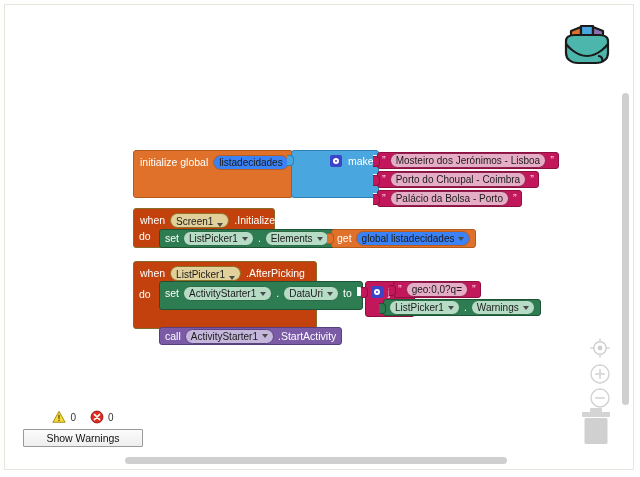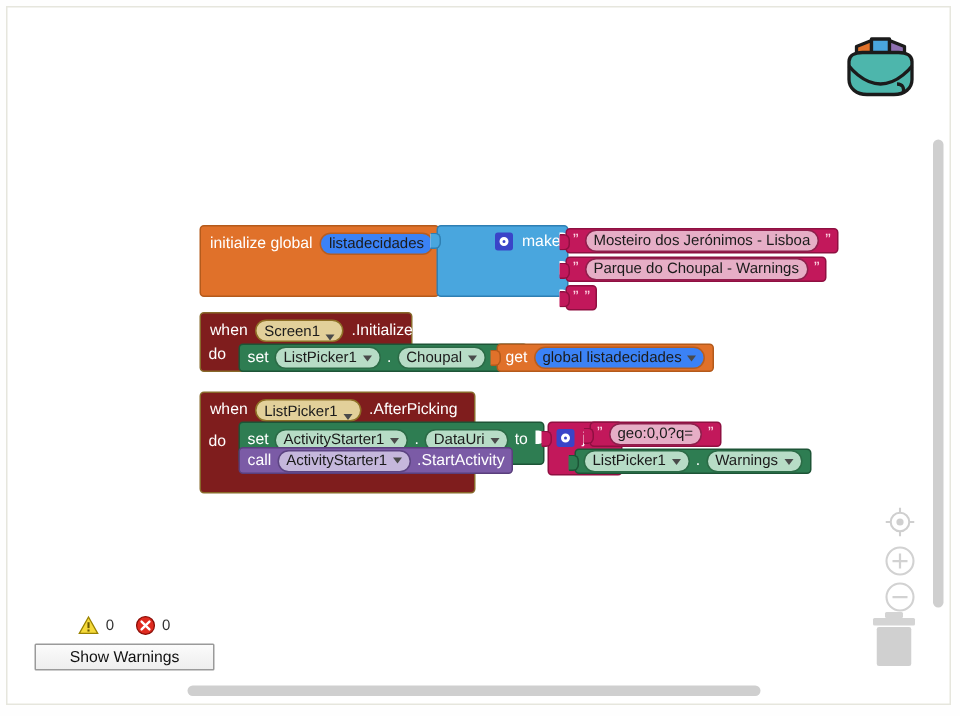--- a/index.html
+++ b/index.html
@@ -118,21 +118,21 @@
 
   
   .socket{
     position:absolute;width:6px;height:9px;border-radius:0 4px 4px 0;
     background:#ffffff;
   }
 
   
   #g2{left:128px;top:203px;}
   .hatblk{
-    background:#7f1d1d;border:1px solid #87692a;border-radius:3px;
+    background:#c2410c;border:1px solid #87692a;border-radius:3px;
   }
   #b-when1{left:0;top:0;width:142px;height:40px;}
   #b-when1 .hrow{position:absolute;left:6px;top:4px;display:flex;align-items:center;gap:5px;}
   #b-when1 .drow{position:absolute;left:5px;top:22px;display:flex;align-items:center;}
 
   .setblk{background:#2e7d52;border:1px solid #1d5436;border-radius:3px;height:17px;
           display:flex;align-items:center;gap:4px;padding:0 5px;}
   #b-set1{position:absolute;left:26px;top:21px;}
 
   .getblk{background:#e0712a;border:1px solid #b45a1b;border-radius:3px;height:17px;
@@ -150,21 +150,21 @@
   #b-set2 .row{position:absolute;left:5px;top:4px;display:flex;align-items:center;gap:4px;}
 
   #b-join{position:absolute;left:232px;top:20px;width:50px;height:36px;
           background:#c2185b;border:1px solid #8f0f41;border-radius:3px;}
   #b-join .row{position:absolute;left:5px;top:4px;display:flex;align-items:center;gap:5px;}
 
   #b-txtgeo{position:absolute;left:260px;top:20px;}
   #b-sel{position:absolute;left:250px;top:38px;background:#2e7d52;border:1px solid #1d5436;
          border-radius:3px;height:17px;display:flex;align-items:center;gap:4px;padding:0 5px;}
 
-  #b-call{position:absolute;left:26px;top:37px;background:#7b5ba6;border:1px solid #5a3f7d;
+  #b-call{position:absolute;left:26px;top:66px;background:#7b5ba6;border:1px solid #5a3f7d;
           border-radius:3px;height:18px;display:flex;align-items:center;gap:4px;padding:0 5px;}
 </style>
 </head>
 <body>
 
 <div id="app">
   <div class="canvas">
 
     <div class="backpack">
       <svg width="60" height="56" viewBox="0 0 60 56" aria-hidden="true">
@@ -208,27 +208,28 @@
         <div id="t1" class="blk textblk">
           <div class="plug pink" style="top:3px;"></div>
           <span class="quote">”</span>
           <span class="field tint-pink">Mosteiro dos Jerónimos - Lisboa</span>
           <span class="quote">”</span>
         </div>
 
         <div id="t2" class="blk textblk">
           <div class="plug pink" style="top:3px;"></div>
           <span class="quote">”</span>
-          <span class="field tint-pink">Parque do Choupal - Warnings</span>
+          <span class="field tint-pink">Porto do Choupal - Coimbra</span>
           <span class="quote">”</span>
         </div>
 
         <div id="t3" class="blk textblk">
           <div class="plug pink" style="top:3px;"></div>
           <span class="quote">”</span>
+          <span class="field tint-pink">Palácio da Bolsa - Porto</span>
           <span class="quote">”</span>
         </div>
       </div>
 
       <div id="g2" class="blk">
         <div id="b-when1" class="blk hatblk">
           <div class="hrow">
             <span class="lbl">when</span>
             <span class="field tint-gold">
               <span>Screen1</span>
@@ -242,21 +243,21 @@
         </div>
 
         <div id="b-set1" class="setblk">
           <span class="lbl">set</span>
           <span class="field tint-green">
             <span>ListPicker1</span>
             <span class="caret"></span>
           </span>
           <span class="lbl">.</span>
           <span class="field tint-green">
-            <span>Choupal</span>
+            <span>Elements</span>
             <span class="caret"></span>
           </span>
           <span class="lbl">to</span>
           <span class="socket" style="position:relative;left:0;top:0;display:inline-block;width:5px;height:9px;background:#fff;border-radius:0 4px 4px 0;"></span>
         </div>
 
         <div id="b-get1" class="getblk">
           <div class="plug orange" style="top:3px;"></div>
           <span class="lbl">get</span>
           <span class="field tint-orange">

